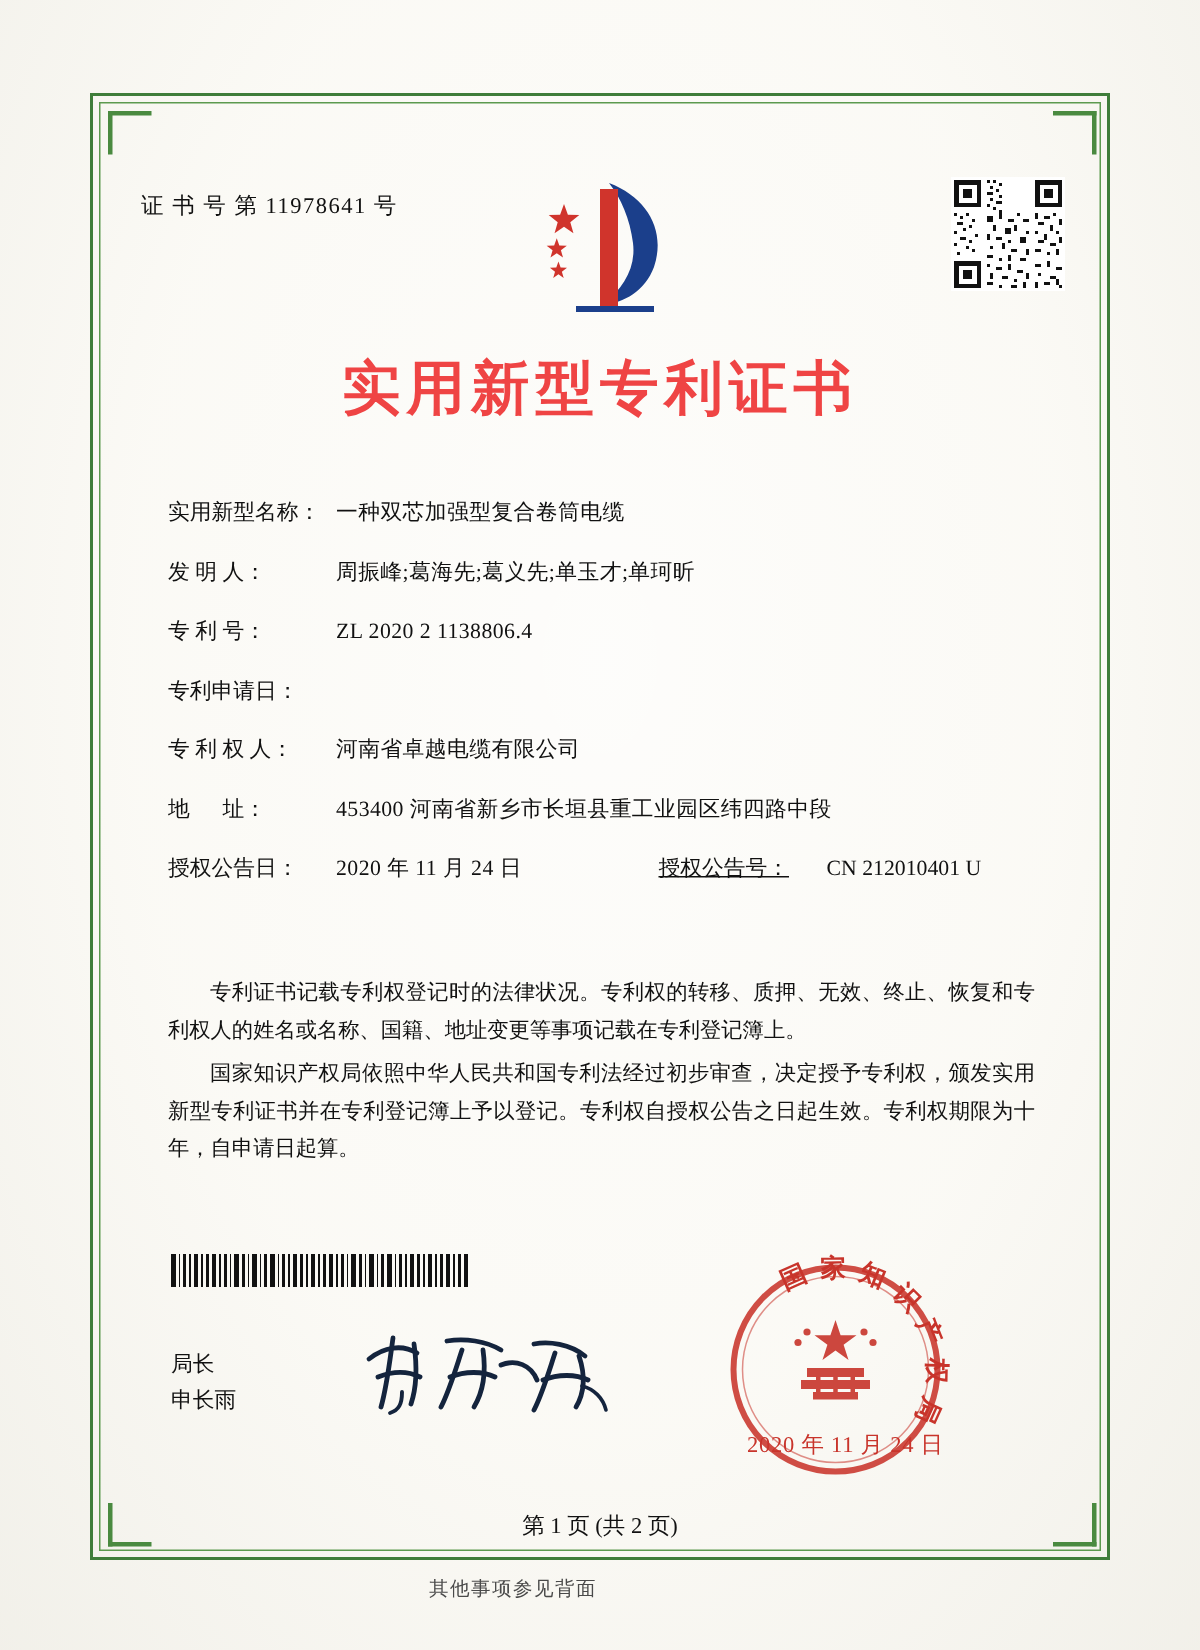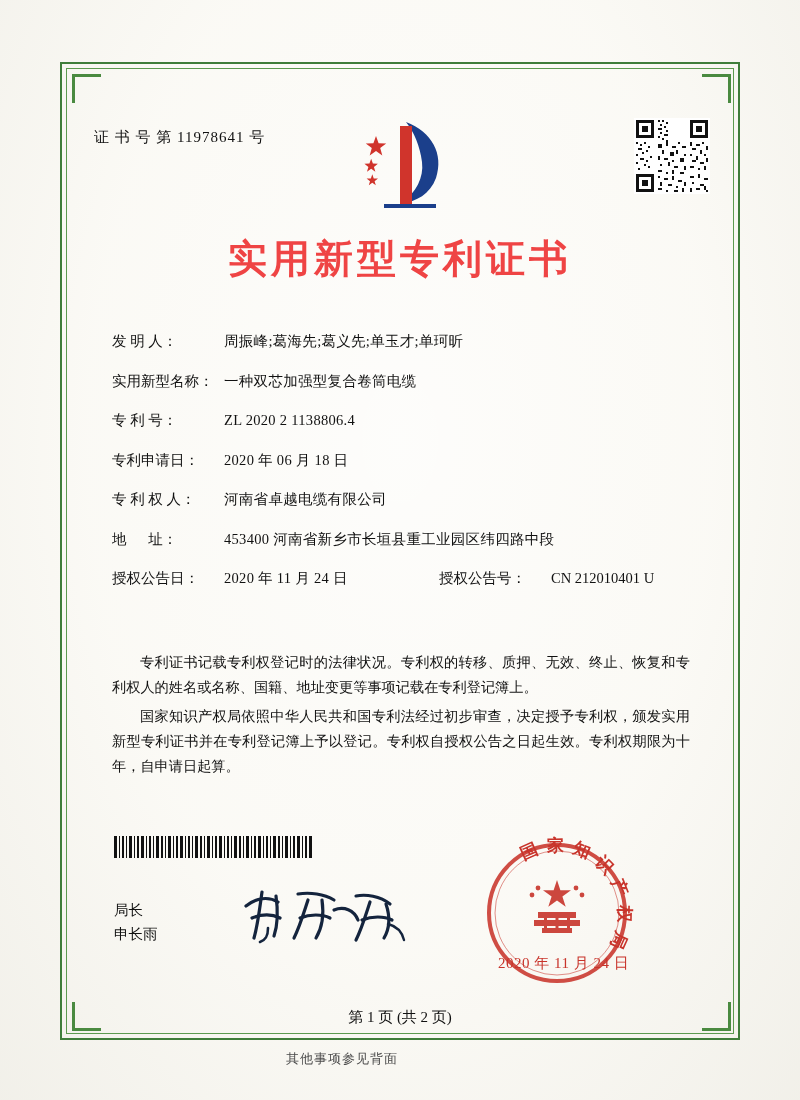--- a/index.html
+++ b/index.html
@@ -127,20 +127,21 @@
   .field-value {
     flex: 1;
     letter-spacing: 0.3px;
   }
   .field-row.double .field-value {
     flex: 0 0 215px;
   }
   .field-label2 {
     flex: 0 0 112px;
     white-space: pre;
+    text-decoration: underline;
   }
   .field-value2 {
     flex: 1;
   }
 
   
   .body-text {
     position: absolute;
     left: 112px;
     top: 650px;
@@ -351,34 +352,33 @@
           <rect x="35" y="34" width="1" height="2"></rect>
           <rect x="36" y="36" width="1" height="1"></rect>
       </g>
     </svg>
   </div>
 
   <div class="doc-title">实用新型专利证书</div>
 
   <div class="fields">
     <div class="field-row">
+      <div class="field-label">实用新型名称：</div>
+      <div class="field-value">一种双芯加强型复合卷筒电缆</div>
+    </div>
+    <div class="field-row">
       <div class="field-label">发 明 人：</div>
       <div class="field-value">周振峰;葛海先;葛义先;单玉才;单珂昕</div>
-    </div>
-    <div class="field-row">
-      <div class="field-label">实用新型名称：</div>
-      <div class="field-value">一种双芯加强型复合卷筒电缆</div>
     </div>
     <div class="field-row">
       <div class="field-label">专 利 号：</div>
       <div class="field-value">ZL 2020 2 1138806.4</div>
     </div>
     <div class="field-row">
       <div class="field-label">专利申请日：</div>
-      <div class="field-value">2020 年 06 月 18 日</div>
     </div>
     <div class="field-row">
       <div class="field-label">专 利 权 人：</div>
       <div class="field-value">河南省卓越电缆有限公司</div>
     </div>
     <div class="field-row">
       <div class="field-label">地      址：</div>
       <div class="field-value">453400 河南省新乡市长垣县重工业园区纬四路中段</div>
     </div>
     <div class="field-row double">

